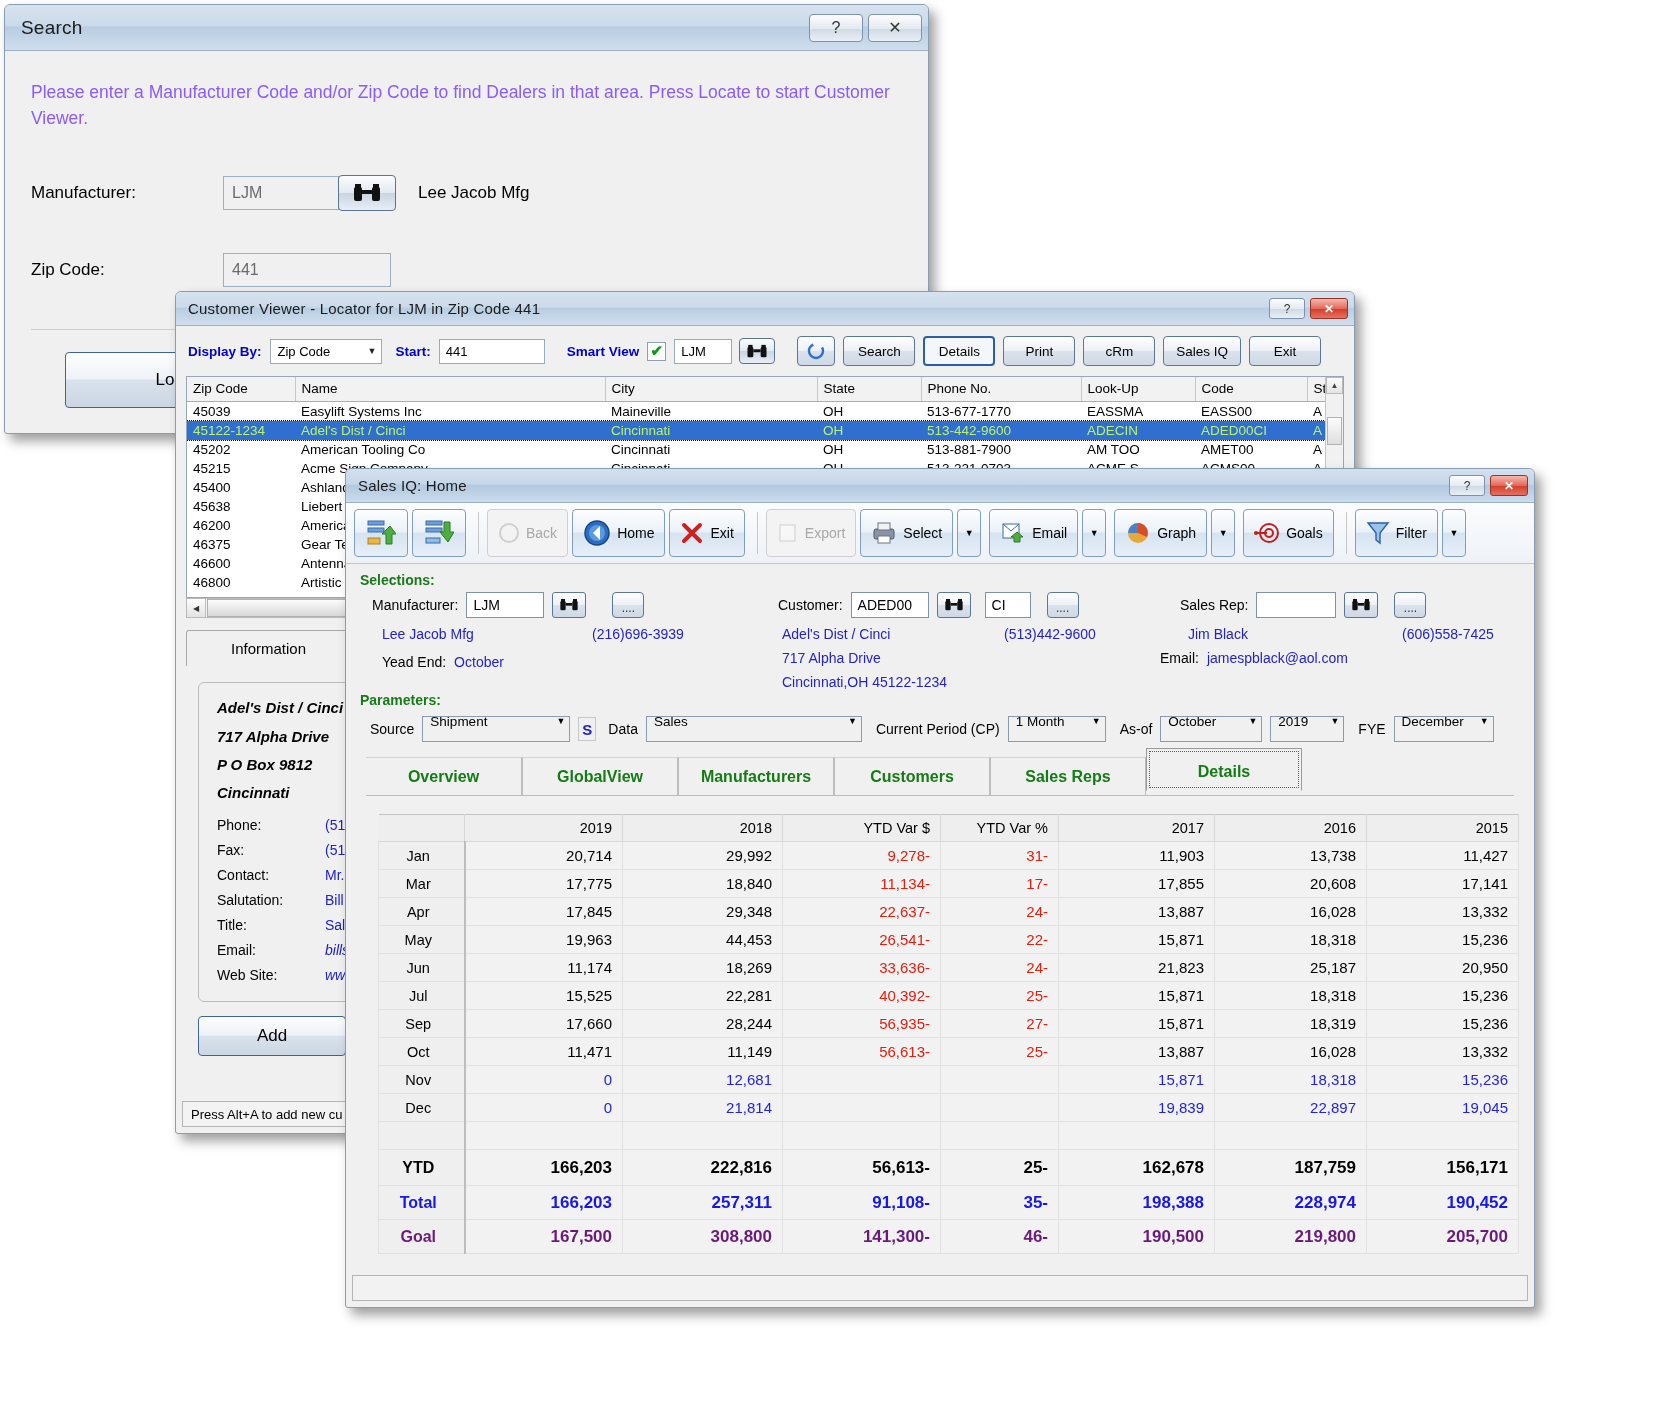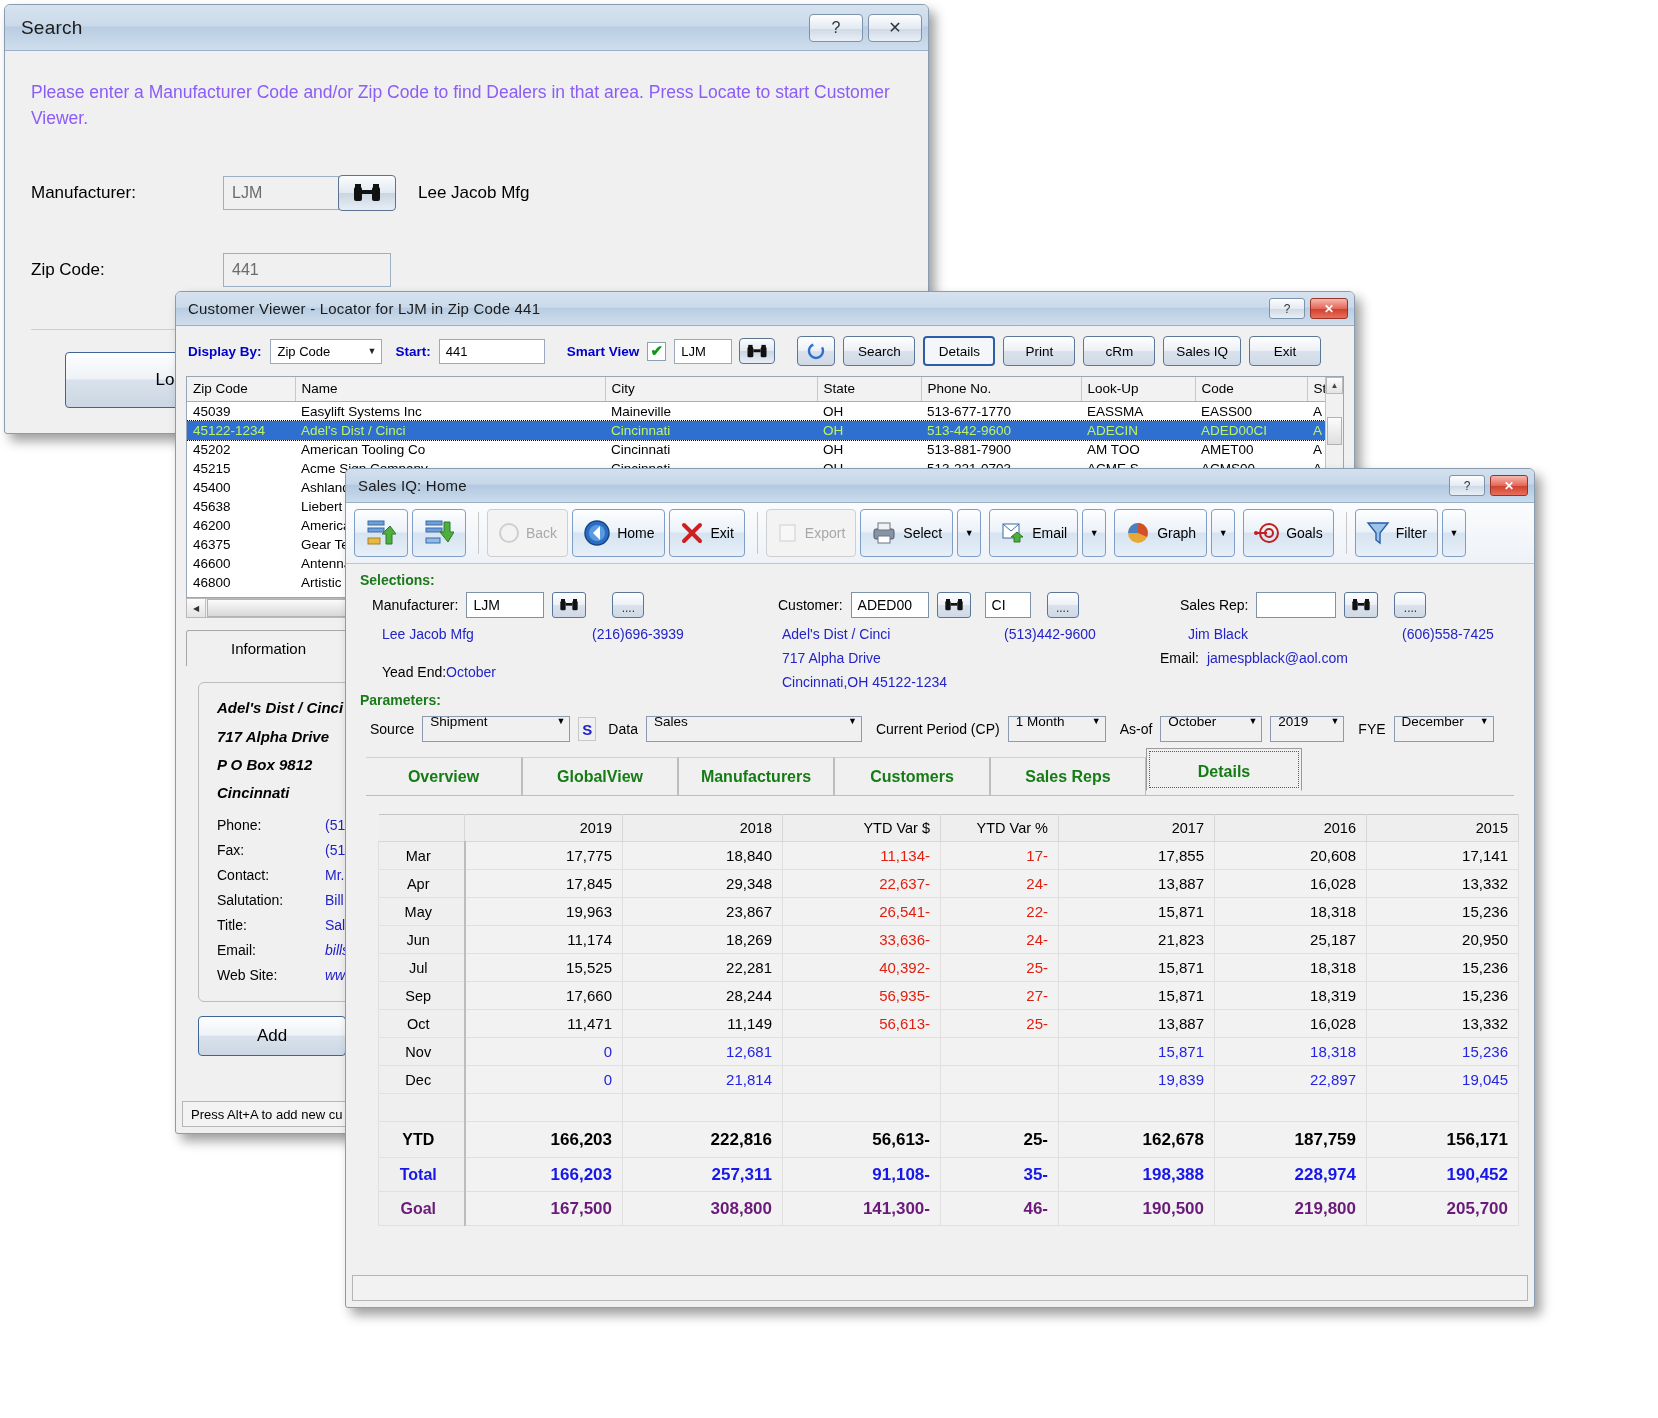--- a/index.html
+++ b/index.html
@@ -605,21 +605,21 @@
               <rect x="20" y="4" width="8" height="14" rx="2" fill="#111"></rect>
             <rect x="10" y="7" width="10" height="4" fill="#111"></rect>
               <rect x="3" y="1" width="6" height="4" fill="#111"></rect>
               <rect x="21" y="1" width="6" height="4" fill="#111"></rect>
           </svg>
         </div>
         <div class="dots-btn" style="margin-left:18px">....</div>
       </div>
       <div class="blu" style="position:absolute;left:22px;top:38px">Lee Jacob Mfg</div>
       <div class="blu" style="position:absolute;left:232px;top:38px">(216)696-3939</div>
-      <div style="position:absolute;left:22px;top:76px;display:flex;">
+      <div style="position:absolute;left:22px;top:66px;display:flex;gap:8px">
         <span class="fld-label">Yead End:</span>
         <span class="blu">October</span>
       </div>
 
       <div style="position:absolute;left:418px;top:4px;display:flex;align-items:center;gap:8px">
         <span class="fld-label">Customer:</span>
         <div class="tf" style="width:78px">ADED00</div>
         <div class="bin-sm">
           <svg width="20" height="14" viewBox="0 0 30 20">
             <rect x="2" y="4" width="8" height="14" rx="2" fill="#111"></rect>
@@ -722,20 +722,30 @@
             <th>2018</th>
             <th>YTD Var $</th>
             <th>YTD Var %</th>
             <th>2017</th>
             <th>2016</th>
             <th>2015</th>
           </tr>
         </thead>
       <tbody id="dt-body">
           <tr>
+            <td class="mo">Jan</td>
+            <td>20,714</td>
+            <td>29,992</td>
+            <td class="neg">9,278-</td>
+            <td class="neg">31-</td>
+            <td>11,903</td>
+            <td>13,738</td>
+            <td>11,427</td>
+          </tr>
+          <tr>
             <td class="mo">Mar</td>
             <td>17,775</td>
             <td>18,840</td>
             <td class="neg">11,134-</td>
             <td class="neg">17-</td>
             <td>17,855</td>
             <td>20,608</td>
             <td>17,141</td>
           </tr>
           <tr>
@@ -744,21 +754,21 @@
             <td>29,348</td>
             <td class="neg">22,637-</td>
             <td class="neg">24-</td>
             <td>13,887</td>
             <td>16,028</td>
             <td>13,332</td>
           </tr>
           <tr>
             <td class="mo">May</td>
             <td>19,963</td>
-            <td>23,867</td>
+            <td>44,453</td>
             <td class="neg">26,541-</td>
             <td class="neg">22-</td>
             <td>15,871</td>
             <td>18,318</td>
             <td>15,236</td>
           </tr>
           <tr>
             <td class="mo">Jun</td>
             <td>11,174</td>
             <td>18,269</td>

